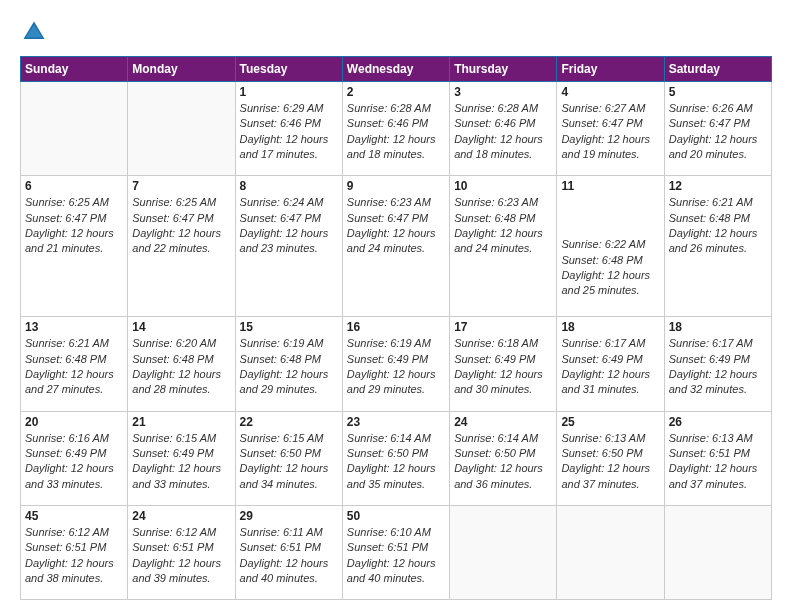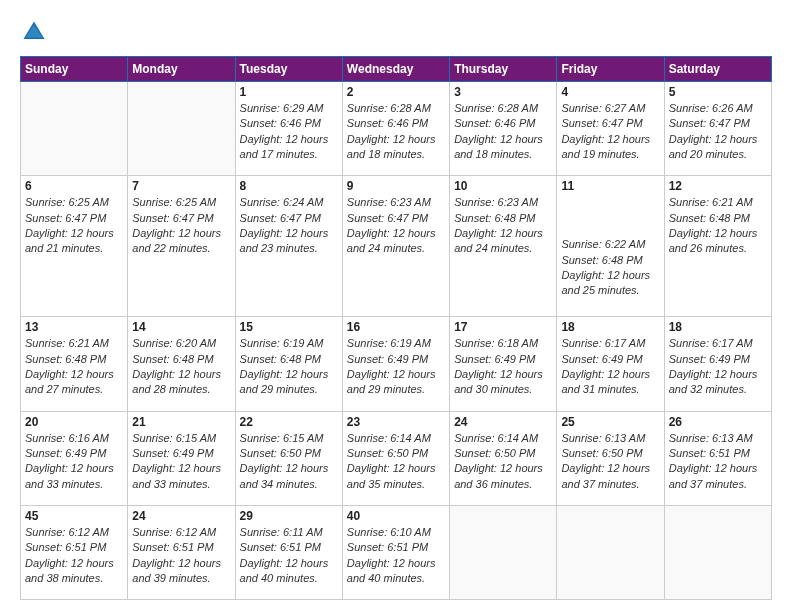--- a/index.html
+++ b/index.html
@@ -314,21 +314,21 @@
 Sunset: 6:51 PM
 Daylight: 12 hours and 39 minutes.</div>
           </td>
           <td>
             <div class="day-num">29</div>
             <div class="day-info" style="white-space: pre-line;">Sunrise: 6:11 AM
 Sunset: 6:51 PM
 Daylight: 12 hours and 40 minutes.</div>
           </td>
           <td>
-            <div class="day-num">40</div>
+            <div class="day-num">50</div>
             <div class="day-info" style="white-space: pre-line;">Sunrise: 6:10 AM
 Sunset: 6:51 PM
 Daylight: 12 hours and 40 minutes.</div>
           </td>
           <td class="empty"></td>
           <td class="empty"></td>
           <td class="empty"></td>
         </tr>
       </tbody>
   </table>

